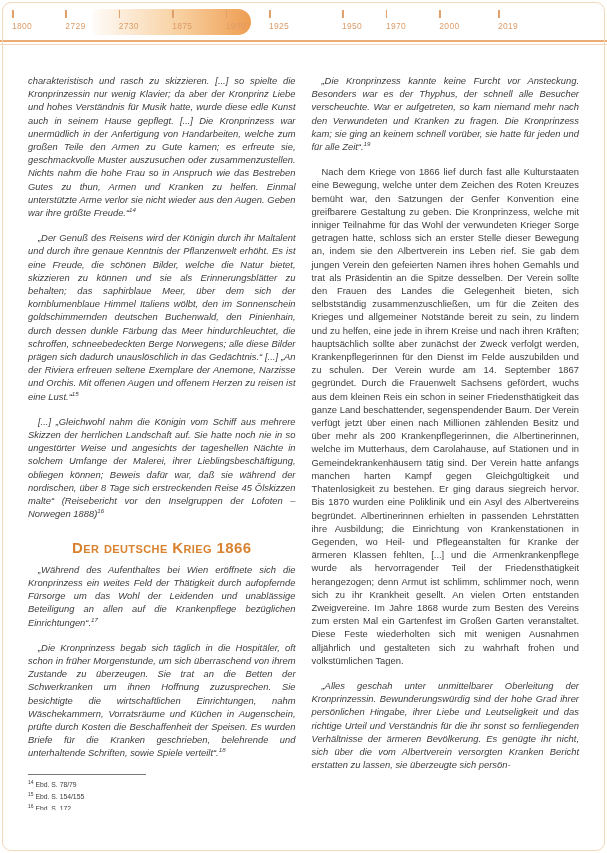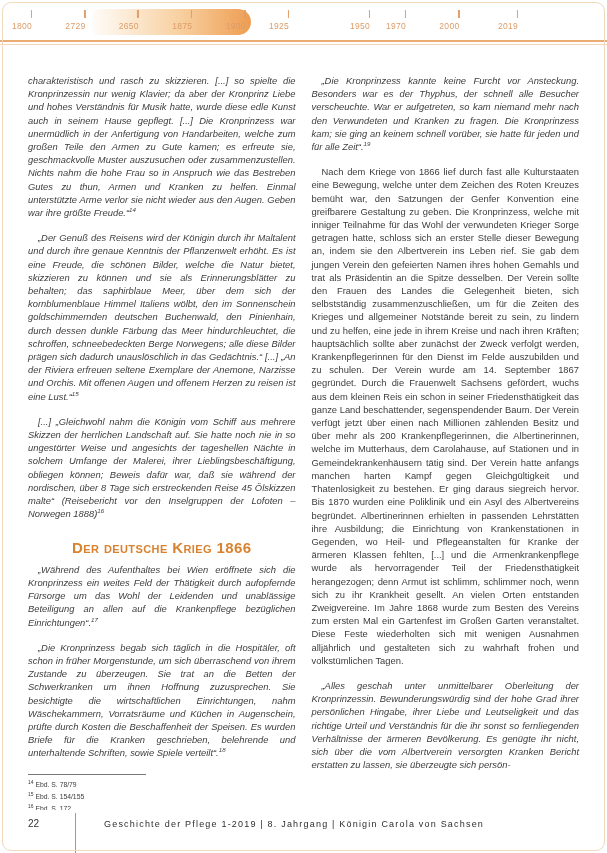--- a/index.html
+++ b/index.html
@@ -5,21 +5,21 @@
   html,body{margin:0;padding:0;background:#ffffff;}
   body{width:607px;height:853px;font-family:"Liberation Sans","DejaVu Sans",sans-serif;color:#3d3d3d;}
   .page{position:relative;width:607px;height:853px;overflow:hidden;background:#fff;}
   .frame{position:absolute;inset:2px;border:1.5px solid #f1d9bd;border-radius:9px;pointer-events:none;}
 
   
   .timeline{position:relative;height:47px;}
   .tl-band{position:absolute;left:93px;top:9px;width:158px;height:26px;
            background:linear-gradient(90deg,rgba(250,230,206,0.15),#f8d0a0 55%,#ee9d52);
            border-radius:4px 14px 14px 4px;}
-  .tl-tick{position:absolute;top:10px;transform:translateX(-50%);display:flex;flex-direction:column;align-items:flex-end;}
+  .tl-tick{position:absolute;top:10px;transform:translateX(-50%);display:flex;flex-direction:column;align-items:flex-start;}
   .tl-tick .line{width:1.5px;height:8px;background:#dfa06b;}
   .tl-tick .lbl{margin-top:3px;font-size:8.5px;color:#dc9c68;letter-spacing:.3px;}
   .tl-rule{position:absolute;left:0;right:0;top:40px;height:2px;background:#ecab72;}
   .tl-rule2{position:absolute;left:0;right:0;top:44px;height:1px;background:#f3d6b6;}
 
   
   main.columns{display:grid;grid-template-columns:1fr 1fr;column-gap:16px;
                padding:27px 28px 0;height:763px;box-sizing:border-box;overflow:hidden;}
   .col{display:flex;flex-direction:column;font-size:9.4px;line-height:13.2px;text-align:justify;}
   p.para{margin:0 0 12px;}
@@ -52,35 +52,35 @@
         <div class="tl-tick" style="left: 22px;">
           <span class="line"></span>
           <span class="lbl">1800</span>
         </div>
         <div class="tl-tick" style="left: 75.425px;">
           <span class="line"></span>
           <span class="lbl">2729</span>
         </div>
         <div class="tl-tick" style="left: 128.85px;">
           <span class="line"></span>
-          <span class="lbl">2650</span>
+          <span class="lbl">2730</span>
         </div>
         <div class="tl-tick" style="left: 182.275px;">
           <span class="line"></span>
           <span class="lbl">1875</span>
         </div>
         <div class="tl-tick" style="left: 235.7px;">
           <span class="line"></span>
           <span class="lbl">1900</span>
         </div>
         <div class="tl-tick" style="left: 279px;">
           <span class="line"></span>
           <span class="lbl">1925</span>
         </div>
-        <div class="tl-tick" style="left: 360px;">
+        <div class="tl-tick" style="left: 352px;">
           <span class="line"></span>
           <span class="lbl">1950</span>
         </div>
         <div class="tl-tick" style="left: 395.975px;">
           <span class="line"></span>
           <span class="lbl">1970</span>
         </div>
         <div class="tl-tick" style="left: 449.4px;">
           <span class="line"></span>
           <span class="lbl">2000</span>
@@ -109,20 +109,15 @@
           <div class="fn-item"><sup>16</sup> <span>Ebd. S. 172</span></div>
         </div>
       </section>
     <section class="col" id="col-right">
         <p class="para quote ind"><span>„Die Kronprinzess kannte keine Furcht vor Ansteckung. Besonders war es der Thyphus, der schnell alle Besucher verscheuchte. War er aufgetreten, so kam niemand mehr nach den Verwundeten und Kranken zu fragen. Die Kronprinzess kam; sie ging an keinem schnell vorüber, sie hatte für jeden und für alle Zeit“.</span><sup class="fnmark">19</sup></p>
         <p class="para ind"><span>Nach dem Kriege von 1866 lief durch fast alle Kulturstaaten eine Bewegung, welche unter dem Zeichen des Roten Kreuzes bemüht war, den Satzungen der Genfer Konvention eine greifbarere Gestaltung zu geben. Die Kronprinzess, welche mit inniger Teilnahme für das Wohl der verwundeten Krieger Sorge getragen hatte, schloss sich an erster Stelle dieser Bewegung an, indem sie den Albertverein ins Leben rief. Sie gab dem jungen Verein den gefeierten Namen ihres hohen Gemahls und trat als Präsidentin an die Spitze desselben. Der Verein sollte den Frauen des Landes die Gelegenheit bieten, sich selbstständig zusammenzuschließen, um für die Zeiten des Krieges und allgemeiner Notstände bereit zu sein, zu lindern und zu helfen, eine jede in ihrem Kreise und nach ihren Kräften; hauptsächlich sollte aber zunächst der Zweck verfolgt werden, Krankenpflegerinnen für den Dienst im Felde auszubilden und zu schulen. Der Verein wurde am 14. September 1867 gegründet. Durch die Frauenwelt Sachsens gefördert, wuchs aus dem kleinen Reis ein schon in seiner Friedensthätigkeit das ganze Land beschattender, segenspendender Baum. Der Verein verfügt jetzt über einen nach Millionen zählenden Besitz und über mehr als 200 Krankenpflegerinnen, die Albertinerinnen, welche im Mutterhaus, dem Carolahause, auf Stationen und in Gemeindekrankenhäusern tätig sind. Der Verein hatte anfangs manchen harten Kampf gegen Gleichgültigkeit und Thatenlosigkeit zu bestehen. Er ging daraus siegreich hervor. Bis 1870 wurden eine Poliklinik und ein Asyl des Albertvereins begründet. Albertinerinnen erhielten in passenden Lehrstätten ihre Ausbildung; die Einrichtung von Krankenstationen in Gegenden, wo Heil- und Pflegeanstalten für Kranke der ärmeren Klassen fehlten, [...] und die Armenkrankenpflege wurde als hervorragender Teil der Friedensthätigkeit herangezogen; denn Armut ist schlimm, schlimmer noch, wenn sich zu ihr Krankheit gesellt. An vielen Orten entstanden Zweigvereine. Im Jahre 1868 wurde zum Besten des Vereins zum ersten Mal ein Gartenfest im Großen Garten veranstaltet. Diese Feste wiederholten sich mit wenigen Ausnahmen alljährlich und gestalteten sich zu wahrhaft frohen und volkstümlichen Tagen.</span></p>
         <p class="para quote ind"><span>„Alles geschah unter unmittelbarer Oberleitung der Kronprinzessin. Bewunderungswürdig sind der hohe Grad ihrer persönlichen Hingabe, ihrer Liebe und Leutseligkeit und das richtige Urteil und Verständnis für die ihr sonst so fernliegenden Verhältnisse der ärmeren Bevölkerung. Es genügte ihr nicht, sich über die vom Albertverein versorgten Kranken Bericht erstatten zu lassen, sie überzeugte sich persön-</span></p>
       </section>
   </main>
 
-  <footer class="pagefoot">
-    <span class="pagenum">22</span>
-    <span class="footer-divider"></span>
-    <span class="footer-text">Geschichte der Pflege 1-2019 | 8. Jahrgang | Königin Carola von Sachsen</span>
-  </footer>
 
   <div class="frame"></div>
 </div>
 
 </body></html>

